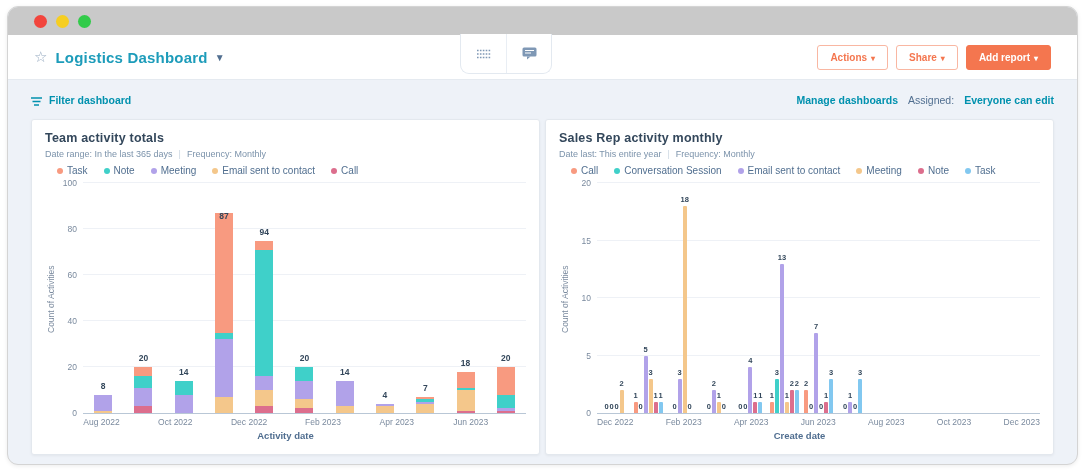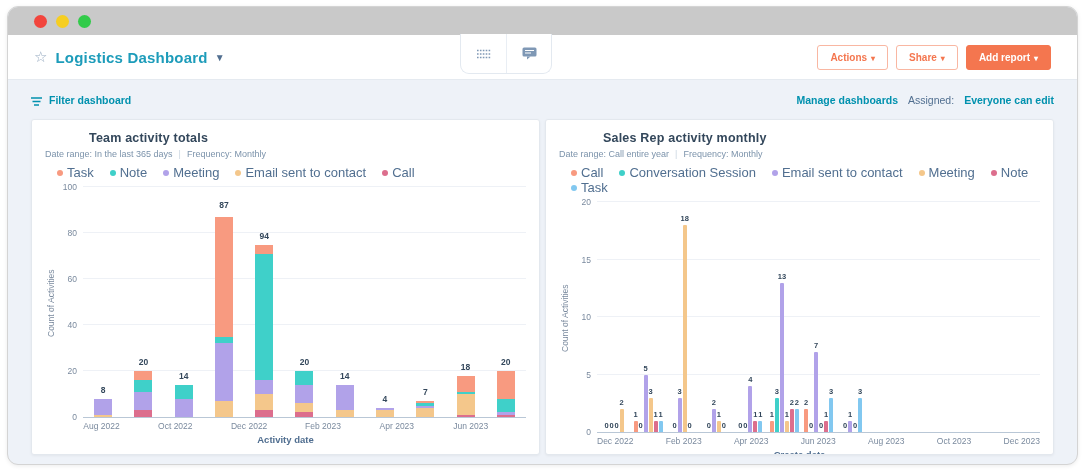--- a/index.html
+++ b/index.html
@@ -36,24 +36,24 @@
   .filter-row { display:flex; align-items:center; height:20px; margin-bottom:9px; }
   .filter-link { display:flex; align-items:flex-end; gap:7px; color:#0091ae; font-size:10.5px; font-weight:bold; cursor:pointer; }
   .right-links { margin-left:auto; display:flex; align-items:center; gap:10px; font-size:10.5px; }
   .link { color:#0091ae; font-weight:bold; cursor:pointer; }
   .muted { color:#516f90; font-weight:normal; }
   .cards { display:flex; gap:5px; }
   .card {
     flex:1; height:336px; background:#fff; border:1px solid #e3e8ee; border-radius:3px;
     box-shadow:0 1px 3px rgba(0,0,0,.05); padding:11px 13px 0 13px; overflow:hidden;
   }
-  .card h2 { font-size:12.5px; color:#33475b; letter-spacing:.2px; margin-bottom:4px;margin-left:44px; }
+  .card h2 { font-size:12.5px; color:#33475b; letter-spacing:.2px; margin-bottom:4px; }
   .meta { display:flex; align-items:flex-start; gap:6px; font-size:9px; color:#7c93ab; margin-bottom:5px; }
   .meta .pipe { color:#cbd6e2; }
-  .legend { display:flex; flex-wrap:wrap; gap:0 16px; font-size:13px; color:#516f90; margin-bottom:8px; padding-left:12px;margin-top:6px; }
+  .legend { display:flex; flex-wrap:wrap; gap:0 16px; font-size:10px; color:#516f90; margin-bottom:8px; padding-left:12px;margin-top:6px; }
   .legend-item { display:inline-flex; align-items:center; gap:4px; cursor:pointer; }
   .dot { width:6px; height:6px; border-radius:50%; display:inline-block; }
   .chart { display:flex; }
   .ylab {
     writing-mode:vertical-rl; transform:rotate(180deg); font-size:8.5px; color:#7a8a9e;
     height:230px; display:flex; align-items:center; justify-content:center; width:12px;
   }
   .yaxis { position:relative; width:26px; height:230px; }
   .ytick { position:absolute; right:6px; font-size:8.5px; color:#7a8a9e; }
   .plotcol { flex:1; }
@@ -207,21 +207,21 @@
                   </div>
                   <div class="total-label" style="bottom: 36.2px;">14</div>
                 </div>
                 <div class="slot">
                   <div class="stack">
                     <div class="seg-piece" style="height: 16.1px; background: rgb(244, 199, 139);"></div>
                     <div class="seg-piece" style="height: 57.5px; background: rgb(177, 162, 233);"></div>
                     <div class="seg-piece" style="height: 6.9px; background: rgb(63, 208, 201);"></div>
                     <div class="seg-piece" style="height: 119.6px; background: rgb(248, 154, 128);"></div>
                   </div>
-                  <div class="total-label" style="bottom: 207px;">87</div>
+                  <div class="total-label" style="bottom: 192px;">87</div>
                 </div>
                 <div class="slot">
                   <div class="stack">
                     <div class="seg-piece" style="height: 6.9px; background: rgb(220, 110, 141);"></div>
                     <div class="seg-piece" style="height: 16.1px; background: rgb(244, 199, 139);"></div>
                     <div class="seg-piece" style="height: 13.8px; background: rgb(177, 162, 233);"></div>
                     <div class="seg-piece" style="height: 126.5px; background: rgb(63, 208, 201);"></div>
                     <div class="seg-piece" style="height: 9.2px; background: rgb(248, 154, 128);"></div>
                   </div>
                   <div class="total-label" style="bottom: 176.5px;">94</div>
@@ -292,21 +292,21 @@
                 <div class="xtick"></div>
               </div>
           </div>
         </div>
         <div class="xlab">Activity date</div>
       </section>
 
       <section class="card">
         <h2>Sales Rep activity monthly</h2>
         <div class="meta">
-          <span>Date range: Call entire year</span>
+          <span>Date last: This entire year</span>
           <span class="pipe">|</span>
           <span>Frequency: Monthly</span>
         </div>
         <div class="legend">
             <div class="legend-item">
               <div class="dot" style="background: rgb(248, 154, 128);"></div>
               <div class="" style="display: inline;">Call</div>
             </div>
             <div class="legend-item">
               <div class="dot" style="background: rgb(63, 208, 201);"></div>

